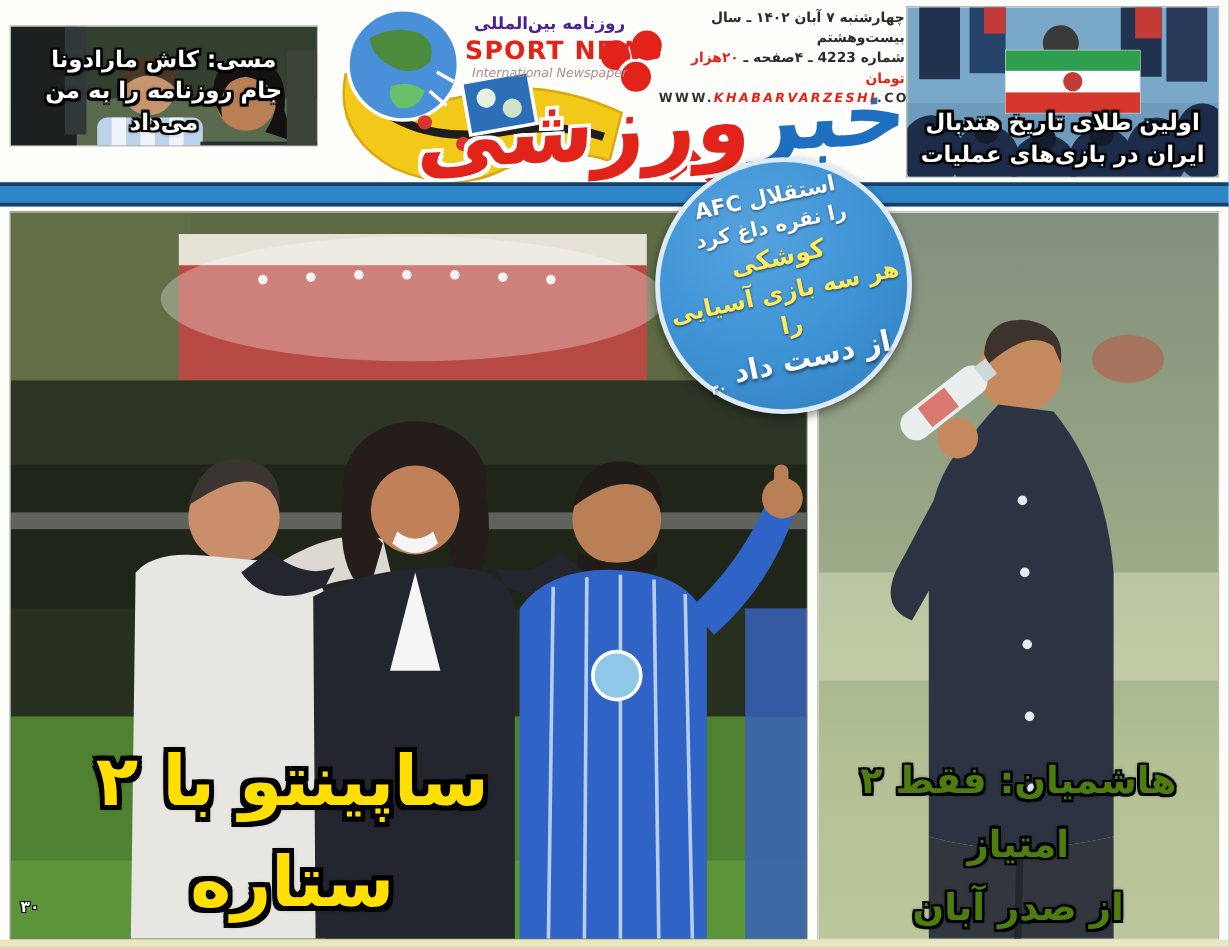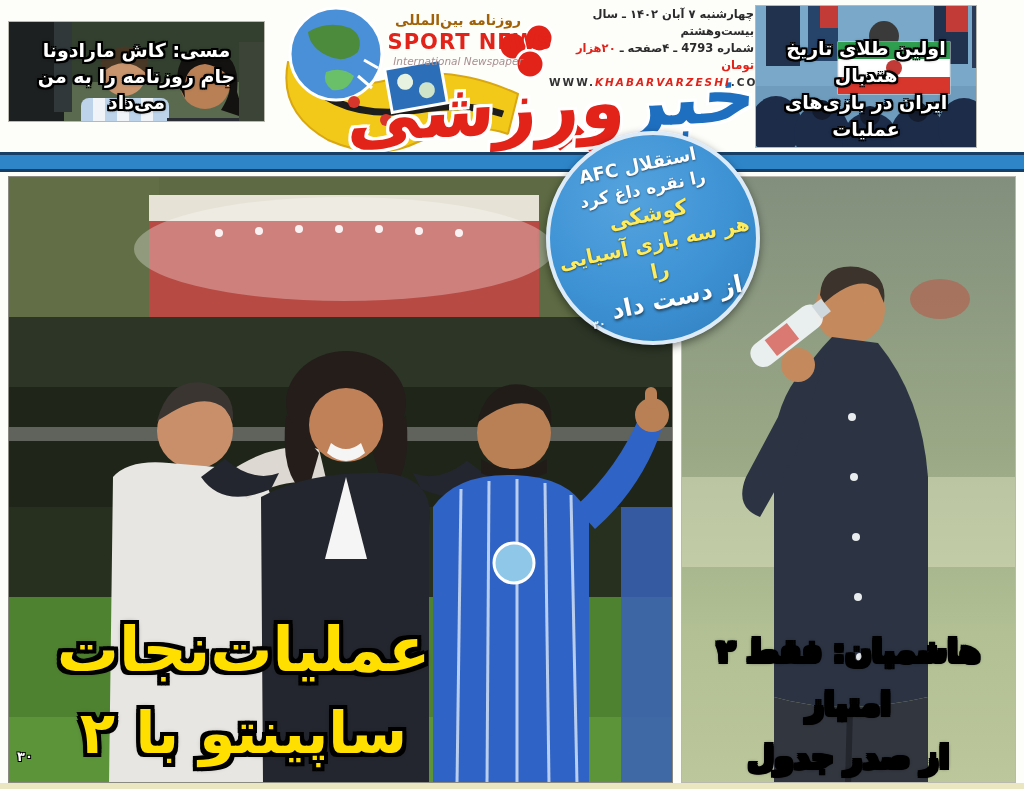--- a/index.html
+++ b/index.html
@@ -6,21 +6,21 @@
   body { background:#888; font-family:"DejaVu Sans", sans-serif; }
   .page {
     position:relative; width:1024px; height:789px; margin:0 auto;
     background:#fdfdfa; overflow:hidden;
   }
   .photo { position:absolute; overflow:hidden; border:1px solid #b9b9b0; }
   .photo svg { position:absolute; inset:0; }
 
   
   .tl-photo { left:8px; top:21px; width:257px; height:101px; }
-  .tr-photo { left:755px; top:5px; width:222px; height:143px; }
+  .tr-photo { left:755px; top:5px; width:261px; height:143px; }
 
   .photo-caption {
     position:absolute; left:0; right:0; text-align:center; direction:rtl;
     color:#fff; font-weight:bold; z-index:5;
   }
   .outline-md {
     text-shadow:
       -2px -2px 0 #000, 2px -2px 0 #000, -2px 2px 0 #000, 2px 2px 0 #000,
       -2px 0 0 #000, 2px 0 0 #000, 0 -2px 0 #000, 0 2px 0 #000,
       0 0 4px #000;
@@ -31,21 +31,21 @@
       -4px 0 0 #000, 4px 0 0 #000, 0 -4px 0 #000, 0 4px 0 #000,
       -2px -2px 0 #000, 2px -2px 0 #000, -2px 2px 0 #000, 2px 2px 0 #000,
       0 0 6px #000;
   }
   .tl-caption { bottom:6px; font-size:19px; line-height:26px; }
   .tr-caption { bottom:4px; font-size:19px; line-height:27px; }
 
   
   .masthead { position:absolute; left:268px; top:0; width:488px; height:174px; }
   .masthead-center { position:absolute; left:95px; top:12px; width:190px; text-align:center; }
-  .paper-type-fa { color:#a16207; font-weight:bold; font-size:14px; direction:rtl; }
+  .paper-type-fa { color:#4c1d95; font-weight:bold; font-size:14px; direction:rtl; }
   .paper-name-en { color:#e2231a; font-weight:bold; font-size:21px; letter-spacing:1px; margin-top:2px;text-align:right; }
   .paper-sub-en { color:#a98f8f; font-size:10.5px; margin-top:1px;font-style:italic; }
 
   .dateline { position:absolute; right:2px; top:6px; width:205px; direction:rtl; text-align:right;margin-left:24px; }
   .dateline .l1 { color:#2b2b2b; font-weight:bold; font-size:11.5px; line-height:17px; }
   .dateline .l2 { color:#2b2b2b; font-weight:bold; font-size:11.5px; line-height:17px; }
   .dateline .price { color:#e2231a; }
   .dateline .l3 { direction:ltr; text-align:right; font-weight:bold; font-size:10.5px; letter-spacing:2px; color:#333; line-height:17px; }
   .dateline .l3 .domain { color:#e2231a;font-style:italic; }
 
@@ -100,21 +100,21 @@
   .badge .b4 { color:#ffec5c; font-size:20px; font-weight:bold; line-height:28px;
     text-shadow:0 1px 2px rgba(0,0,0,.55); }
   .badge .b5 { color:#fff; font-size:24px; font-weight:bold; line-height:32px;
     text-shadow:0 2px 3px rgba(0,0,0,.55); }
   .badge .bref { font-size:11px; color:#eaf4ff; vertical-align:sub; }
 
   
   .right-photo { left:681px; top:176px; width:335px; height:607px; border:1px solid #b9b9b0; }
   .right-caption {
     position:absolute; left:6px; right:6px; top:448px; z-index:6;
-    direction:rtl; text-align:center; color:#000000; font-weight:bold;
+    direction:rtl; text-align:center; color:#4d7c0f; font-weight:bold;
     font-size:31px; line-height:53px; letter-spacing:-1px;
   }
 
   .bottom-strip { position:absolute; left:0; top:783px; width:1024px; height:6px; background:#e9e6c0; }
 </style>
 </head>
 <body>
 
 <div class="page">
 
@@ -182,21 +182,21 @@
 
     <div class="masthead-center">
       <div class="paper-type-fa">روزنامه بین‌المللی</div>
       <div class="paper-name-en">SPORT NEWS</div>
       <div class="paper-sub-en">International Newspaper</div>
     </div>
 
     <div class="dateline">
       <div class="l1">چهارشنبه ۷ آبان ۱۴۰۲ ـ سال بیست‌وهشتم</div>
       <div class="l2">
-        <span>شماره 4793 ـ ۴صفحه ـ </span><span class="price">۲۰هزار تومان</span>
+        <span>شماره 4223 ـ ۴صفحه ـ </span><span class="price">۲۰هزار تومان</span>
       </div>
       <div class="l3">
         <span>WWW.</span><span class="domain">KHABARVARZESHI</span><span>.COM</span>
       </div>
     </div>
   </div>
 
   <div class="photo tr-photo">
     <svg viewBox="0 0 261 143" width="261" height="143">
       <rect width="261" height="143" fill="#7aa8c8"></rect>
@@ -297,21 +297,20 @@
         </g>
         <circle cx="505" cy="386" r="20" fill="#8fc7e8" stroke="#fff" stroke-width="3"></circle>
         <path d="M566 330 Q610 290 632 236 L654 248 Q634 310 586 352 Z" fill="#2f63c5"></path>
         <circle cx="643" cy="238" r="17" fill="#b97f55"></circle>
         <rect x="636" y="210" width="12" height="22" rx="6" fill="#b97f55"></rect>
       </g>
       <rect x="612" y="330" width="53" height="277" fill="#3a62b8" opacity="0.85"></rect>
     </svg>
 
     <div class="main-headline outline-lg">
-      <div class="h1">عملیات‌نجات</div>
       <div class="h2">ساپینتو با ۲ ستاره</div>
     </div>
     <div class="pageref main-pageref">۳۰</div>
   </div>
 
   <div class="badge">
     <div class="badge-inner">
       <div class="b1">
         <span>استقلال</span>
         <span>AFC</span>
@@ -358,20 +357,20 @@
         <g transform="rotate(-38 104 158)">
           <rect x="62" y="146" width="84" height="26" rx="12" fill="#eef2f4" opacity="0.95"></rect>
           <rect x="84" y="149" width="28" height="20" fill="#d6645a" opacity="0.85"></rect>
           <rect x="142" y="151" width="12" height="16" fill="#cfd8dc"></rect>
         </g>
         <circle cx="116" cy="188" r="17" fill="#c48a5e"></circle>
       </g>
     </svg>
     <div class="right-caption outline-md">
       <div>هاشمیان: فقط ۲ امتیاز</div>
-      <div>از صدر جدول</div>
+      <div>از صدر آبان</div>
 
     </div>
 
   </div>
 
   <div class="bottom-strip"></div>
 </div>
 
 </body></html>

